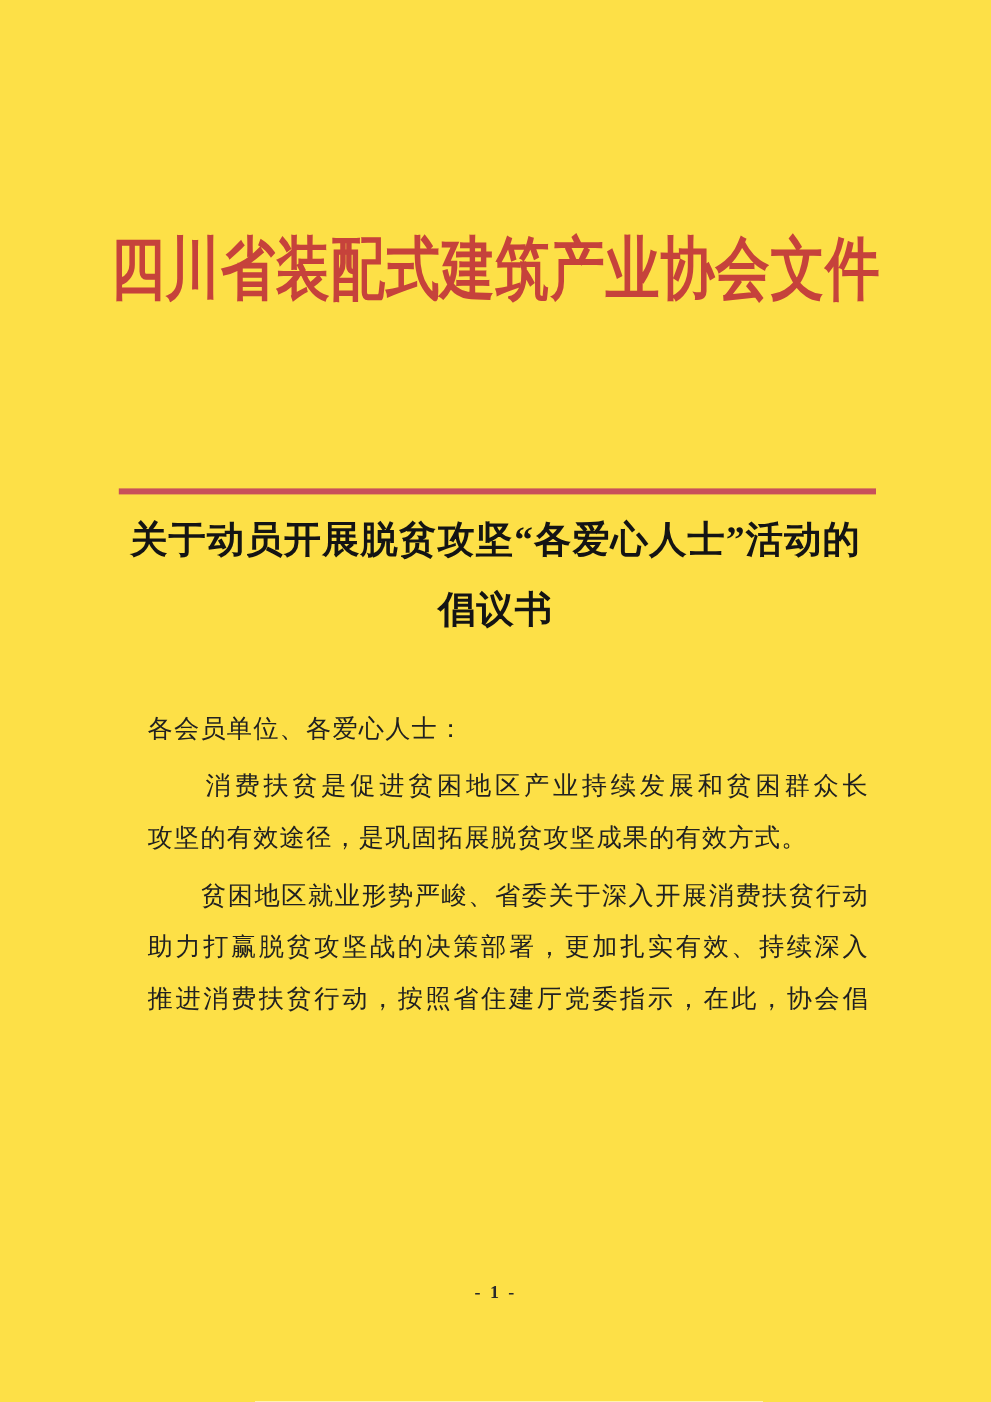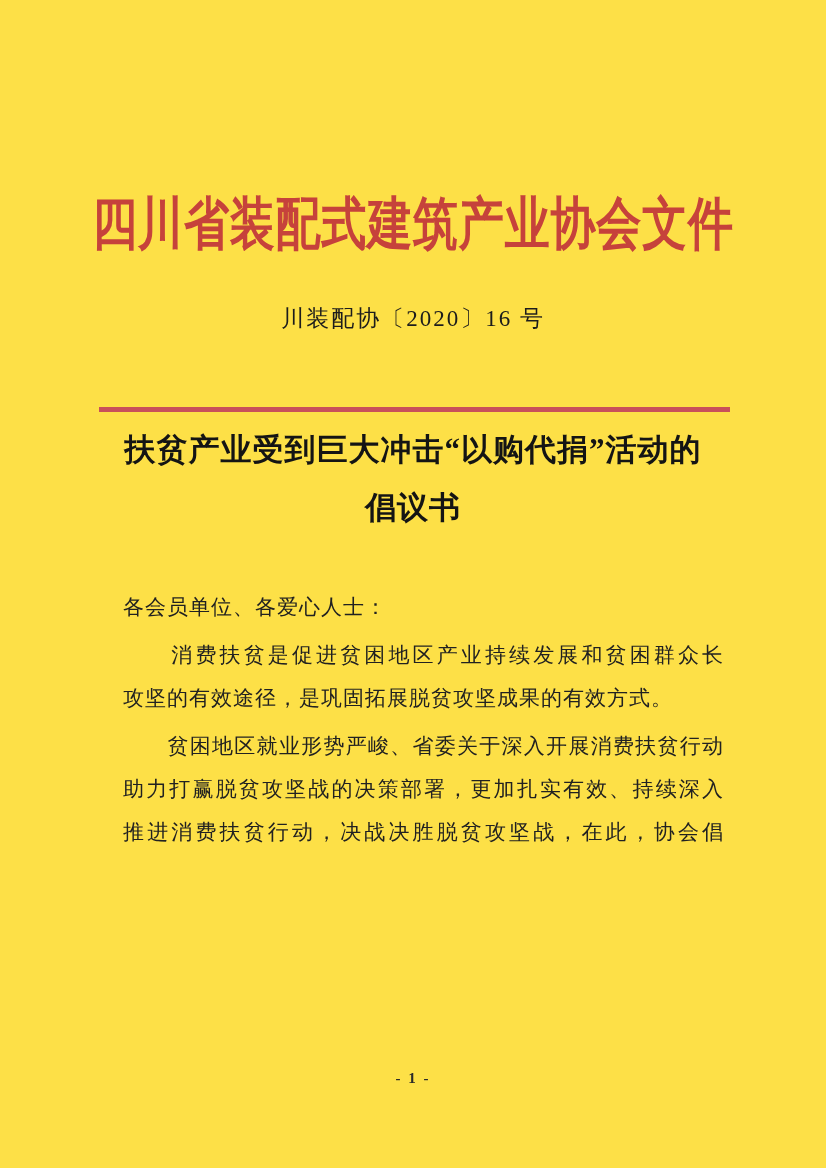--- a/index.html
+++ b/index.html
@@ -111,44 +111,43 @@
 </style>
 </head>
 <body>
 
 <div class="page">
 
   <div class="masthead">
     <span class="stretch">四川省装配式建筑产业协会文件</span>
   </div>
 
-  <div class="doc-number">川装配协〔2020〕16 号</div>
 
   <div class="red-rule"></div>
 
   <div class="doc-title">
-    <div class="t-line">扶贫产业受到巨大冲击“以购代捐”活动的</div>
+    <div class="t-line">关于动员开展脱贫攻坚“各爱心人士”活动的</div>
     <div class="t-line">倡议书</div>
   </div>
 
   <div class="body-text">
 
     <div class="para">
       <div class="line">各会员单位、各爱心人士：</div>
     </div>
 
 
     <div class="para gap">
       <div class="line fill">　　消费扶贫是促进贫困地区产业持续发展和贫困群众长</div>
       <div class="line">攻坚的有效途径，是巩固拓展脱贫攻坚成果的有效方式。</div>
     </div>
 
     <div class="para gap">
       <div class="line fill">　　贫困地区就业形势严峻、省委关于深入开展消费扶贫行动</div>
       <div class="line fill">助力打赢脱贫攻坚战的决策部署，更加扎实有效、持续深入</div>
-      <div class="line fill">推进消费扶贫行动，决战决胜脱贫攻坚战，在此，协会倡</div>
+      <div class="line fill">推进消费扶贫行动，按照省住建厅党委指示，在此，协会倡</div>
     </div>
 
   </div>
 
   <div class="page-number">- 1 -</div>
 
 </div>
 
 </body></html>

